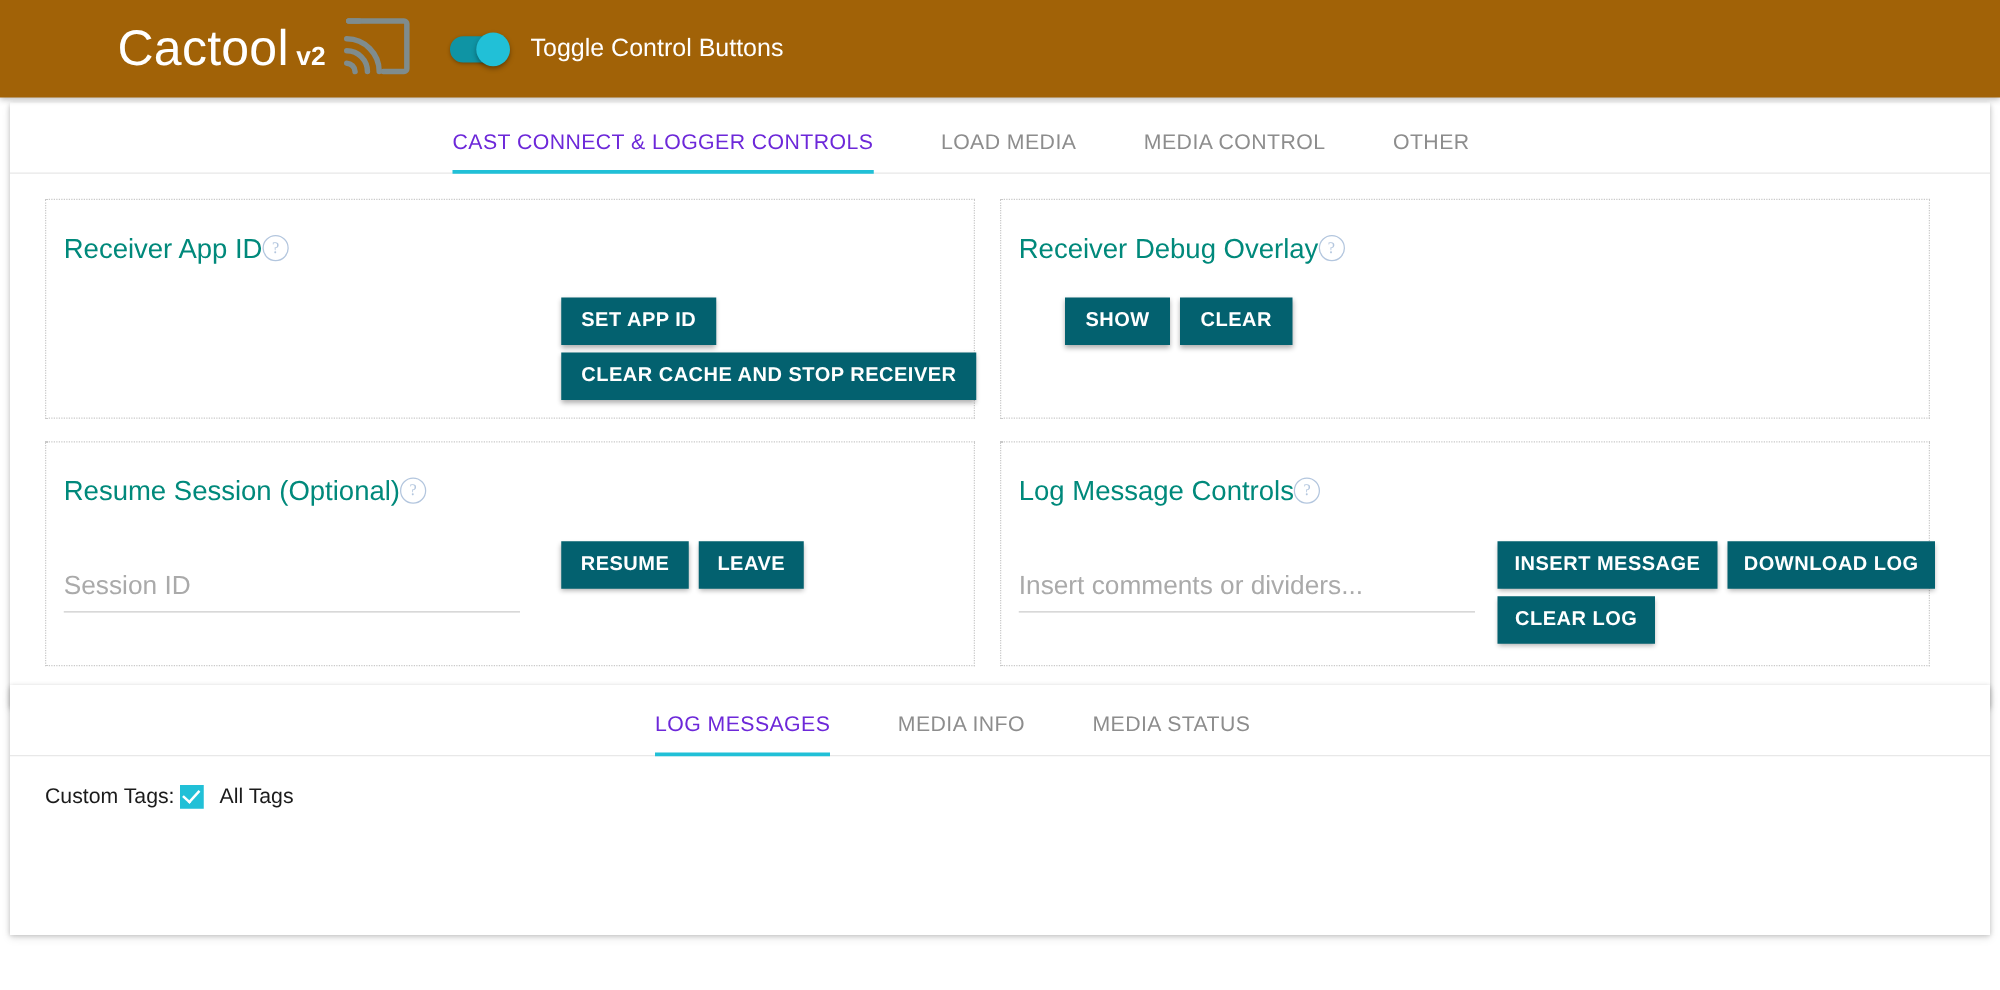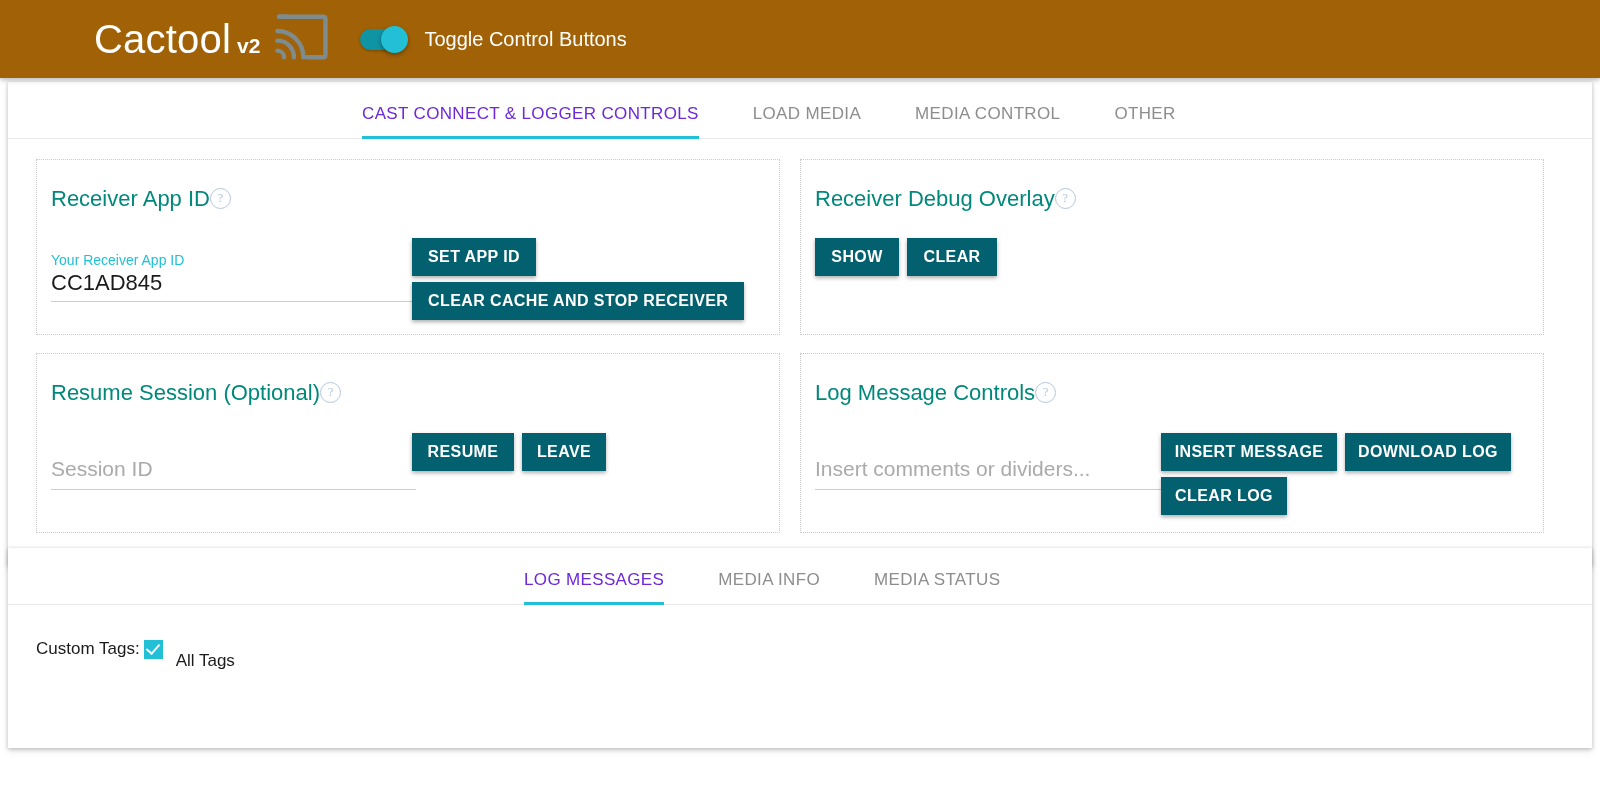--- a/index.html
+++ b/index.html
@@ -212,20 +212,21 @@
     font-size: 16px;
     font-weight: 700;
     letter-spacing: .4px;
     padding: 0 16px;
     height: 38px;
     line-height: 38px;
     box-shadow: 0 2px 4px rgba(0,0,0,.32);
     cursor: pointer;
     white-space: nowrap;
     box-sizing: border-box;
+    margin-left: 37px;
   }
   .btn-abs { position: absolute; }
 
   
   .tags-row {
     display: flex;
     align-items: center;
     padding: 22px 0 0 28px;
     font-size: 17px;
     color: #1b1b1b;
@@ -240,21 +241,21 @@
   }
   .checkbox::after {
     content: "";
     position: absolute;
     left: 5px; top: 1px;
     width: 6px; height: 11px;
     border: solid #ffffff;
     border-width: 0 2.6px 2.6px 0;
     transform: rotate(42deg);
   }
-  .tags-all { margin-left: 13px; margin-top: 24px; }
+  .tags-all { margin-left: 13px; }
 </style>
 </head>
 <body>
 
 <div class="appbar">
   <div class="brand">
     <span class="brand-name">Cactool</span>
     <span class="brand-ver">v2</span>
   </div>
 
@@ -286,24 +287,20 @@
     <div class="tab">OTHER</div>
   </div>
 
   <div class="cards">
 
     <div class="card">
       <div class="card-title-row">
         <span class="card-title">Receiver App ID</span>
         <span class="help-icon">?</span>
       </div>
-      <div class="field" style="bottom:32px;">
-        <div class="field-label">Your Receiver App ID</div>
-        <div class="field-value">CC1AD845</div>
-      </div>
       <button class="btn btn-abs" style="left:375px; top:78px;">SET APP ID</button>
       <button class="btn btn-abs" style="left:375px; top:122px;">CLEAR CACHE AND STOP RECEIVER</button>
     </div>
 
     <div class="card">
       <div class="card-title-row">
         <span class="card-title">Receiver Debug Overlay</span>
         <span class="help-icon">?</span>
       </div>
       <button class="btn btn-abs" style="left:14px; top:78px; width:84px; padding:0;">SHOW</button>

